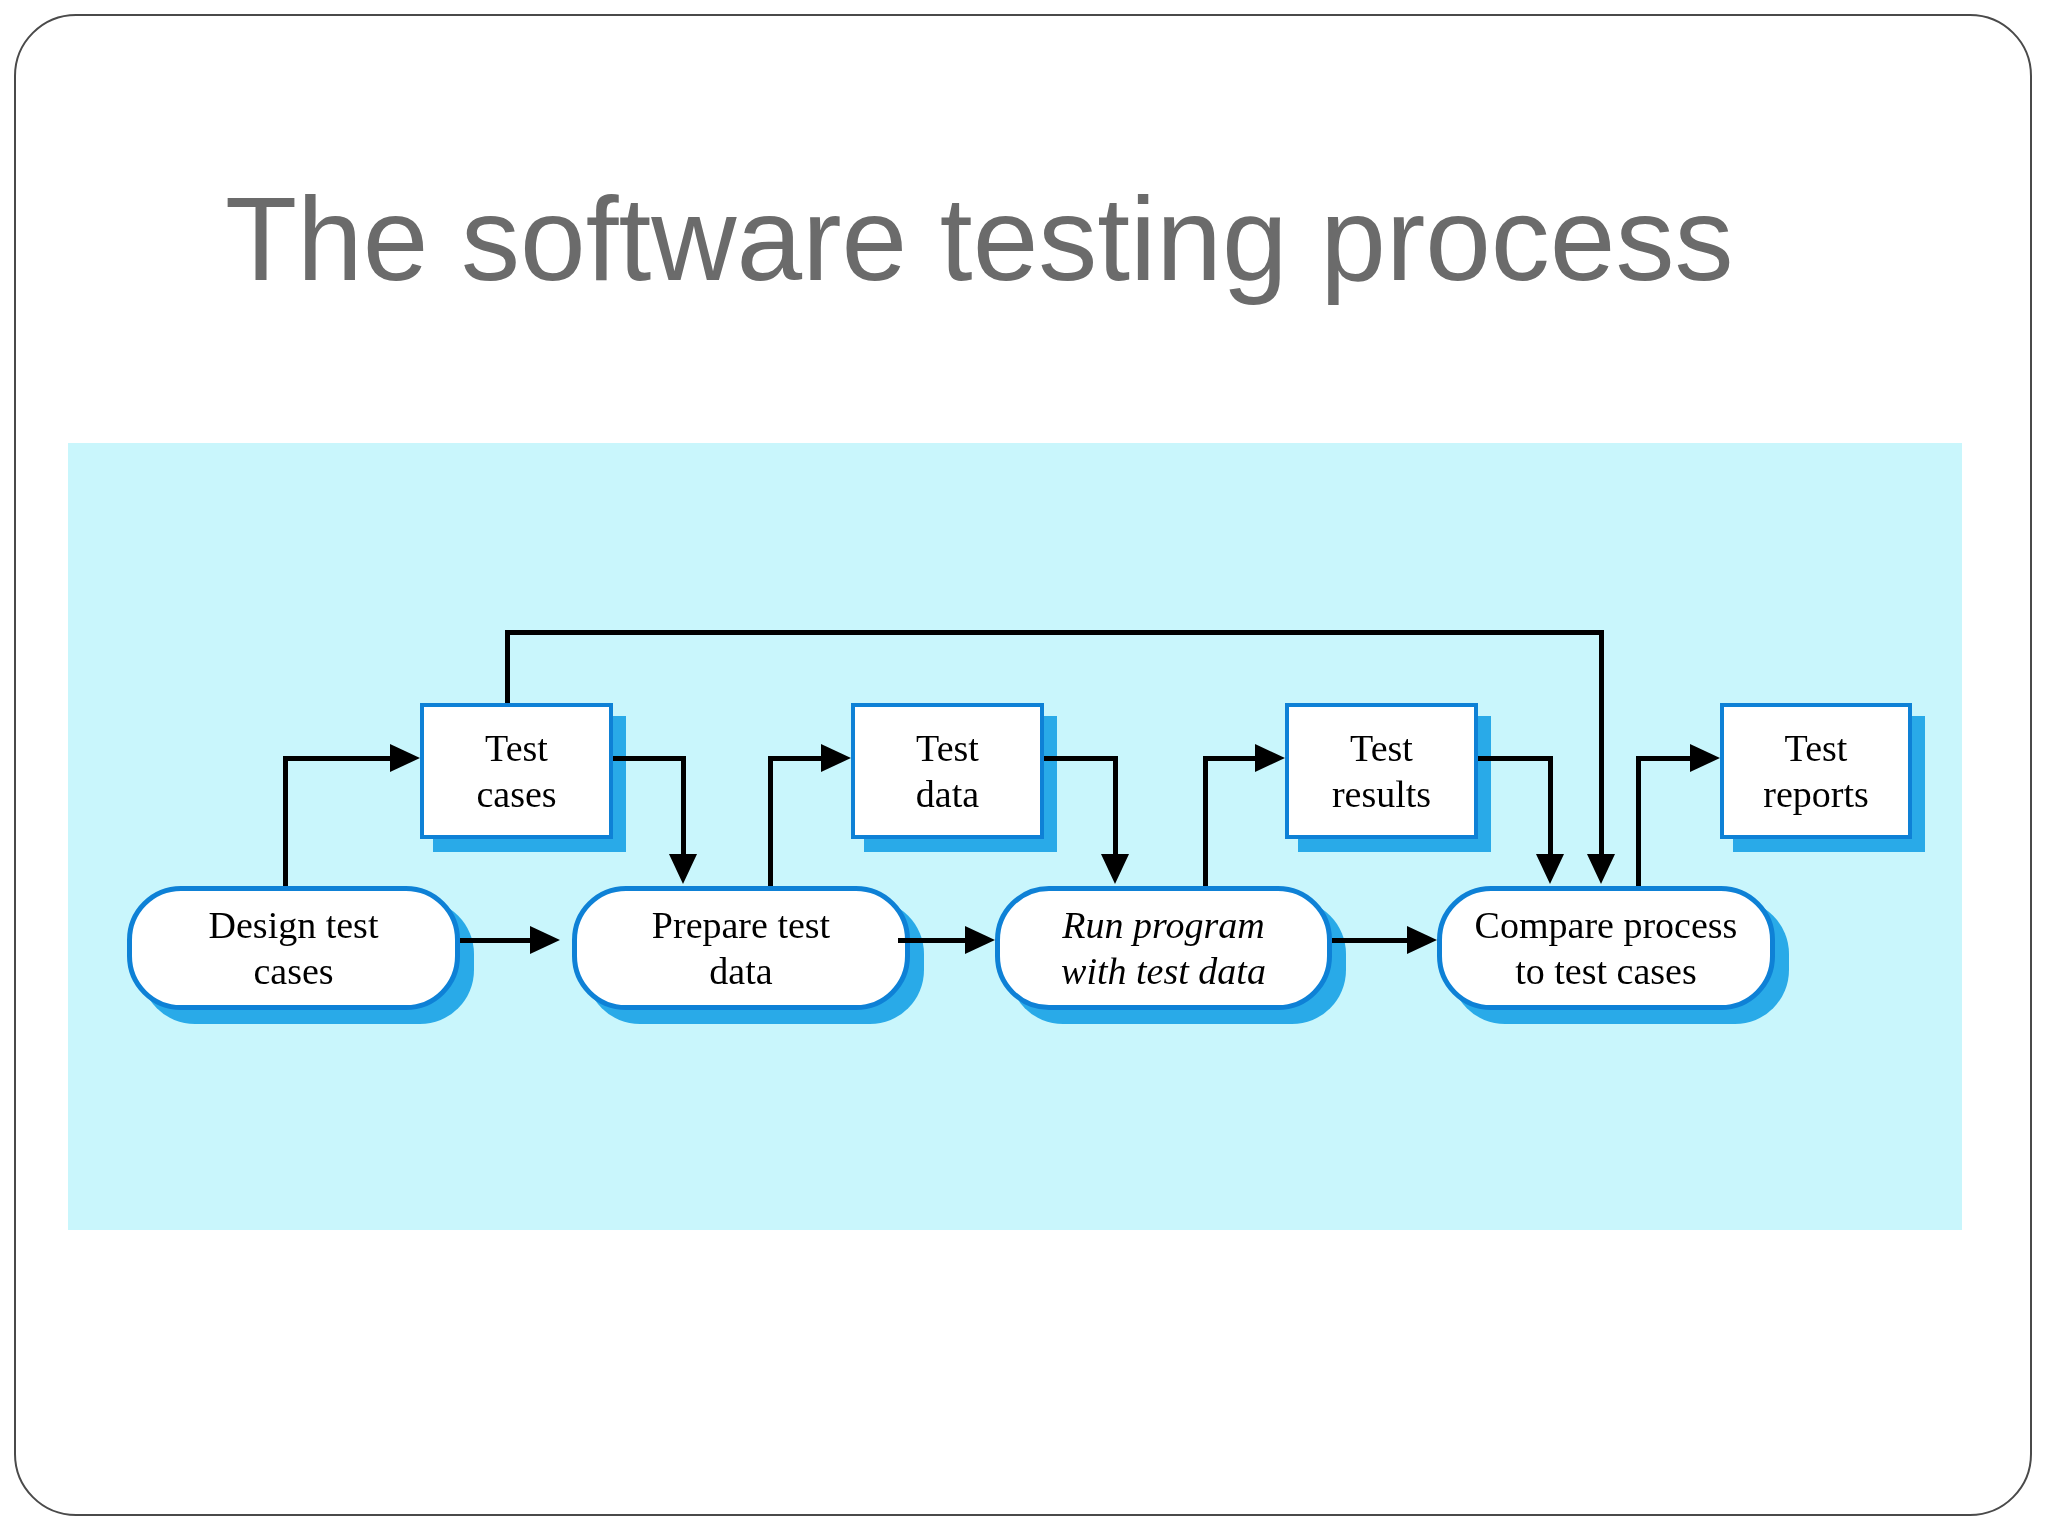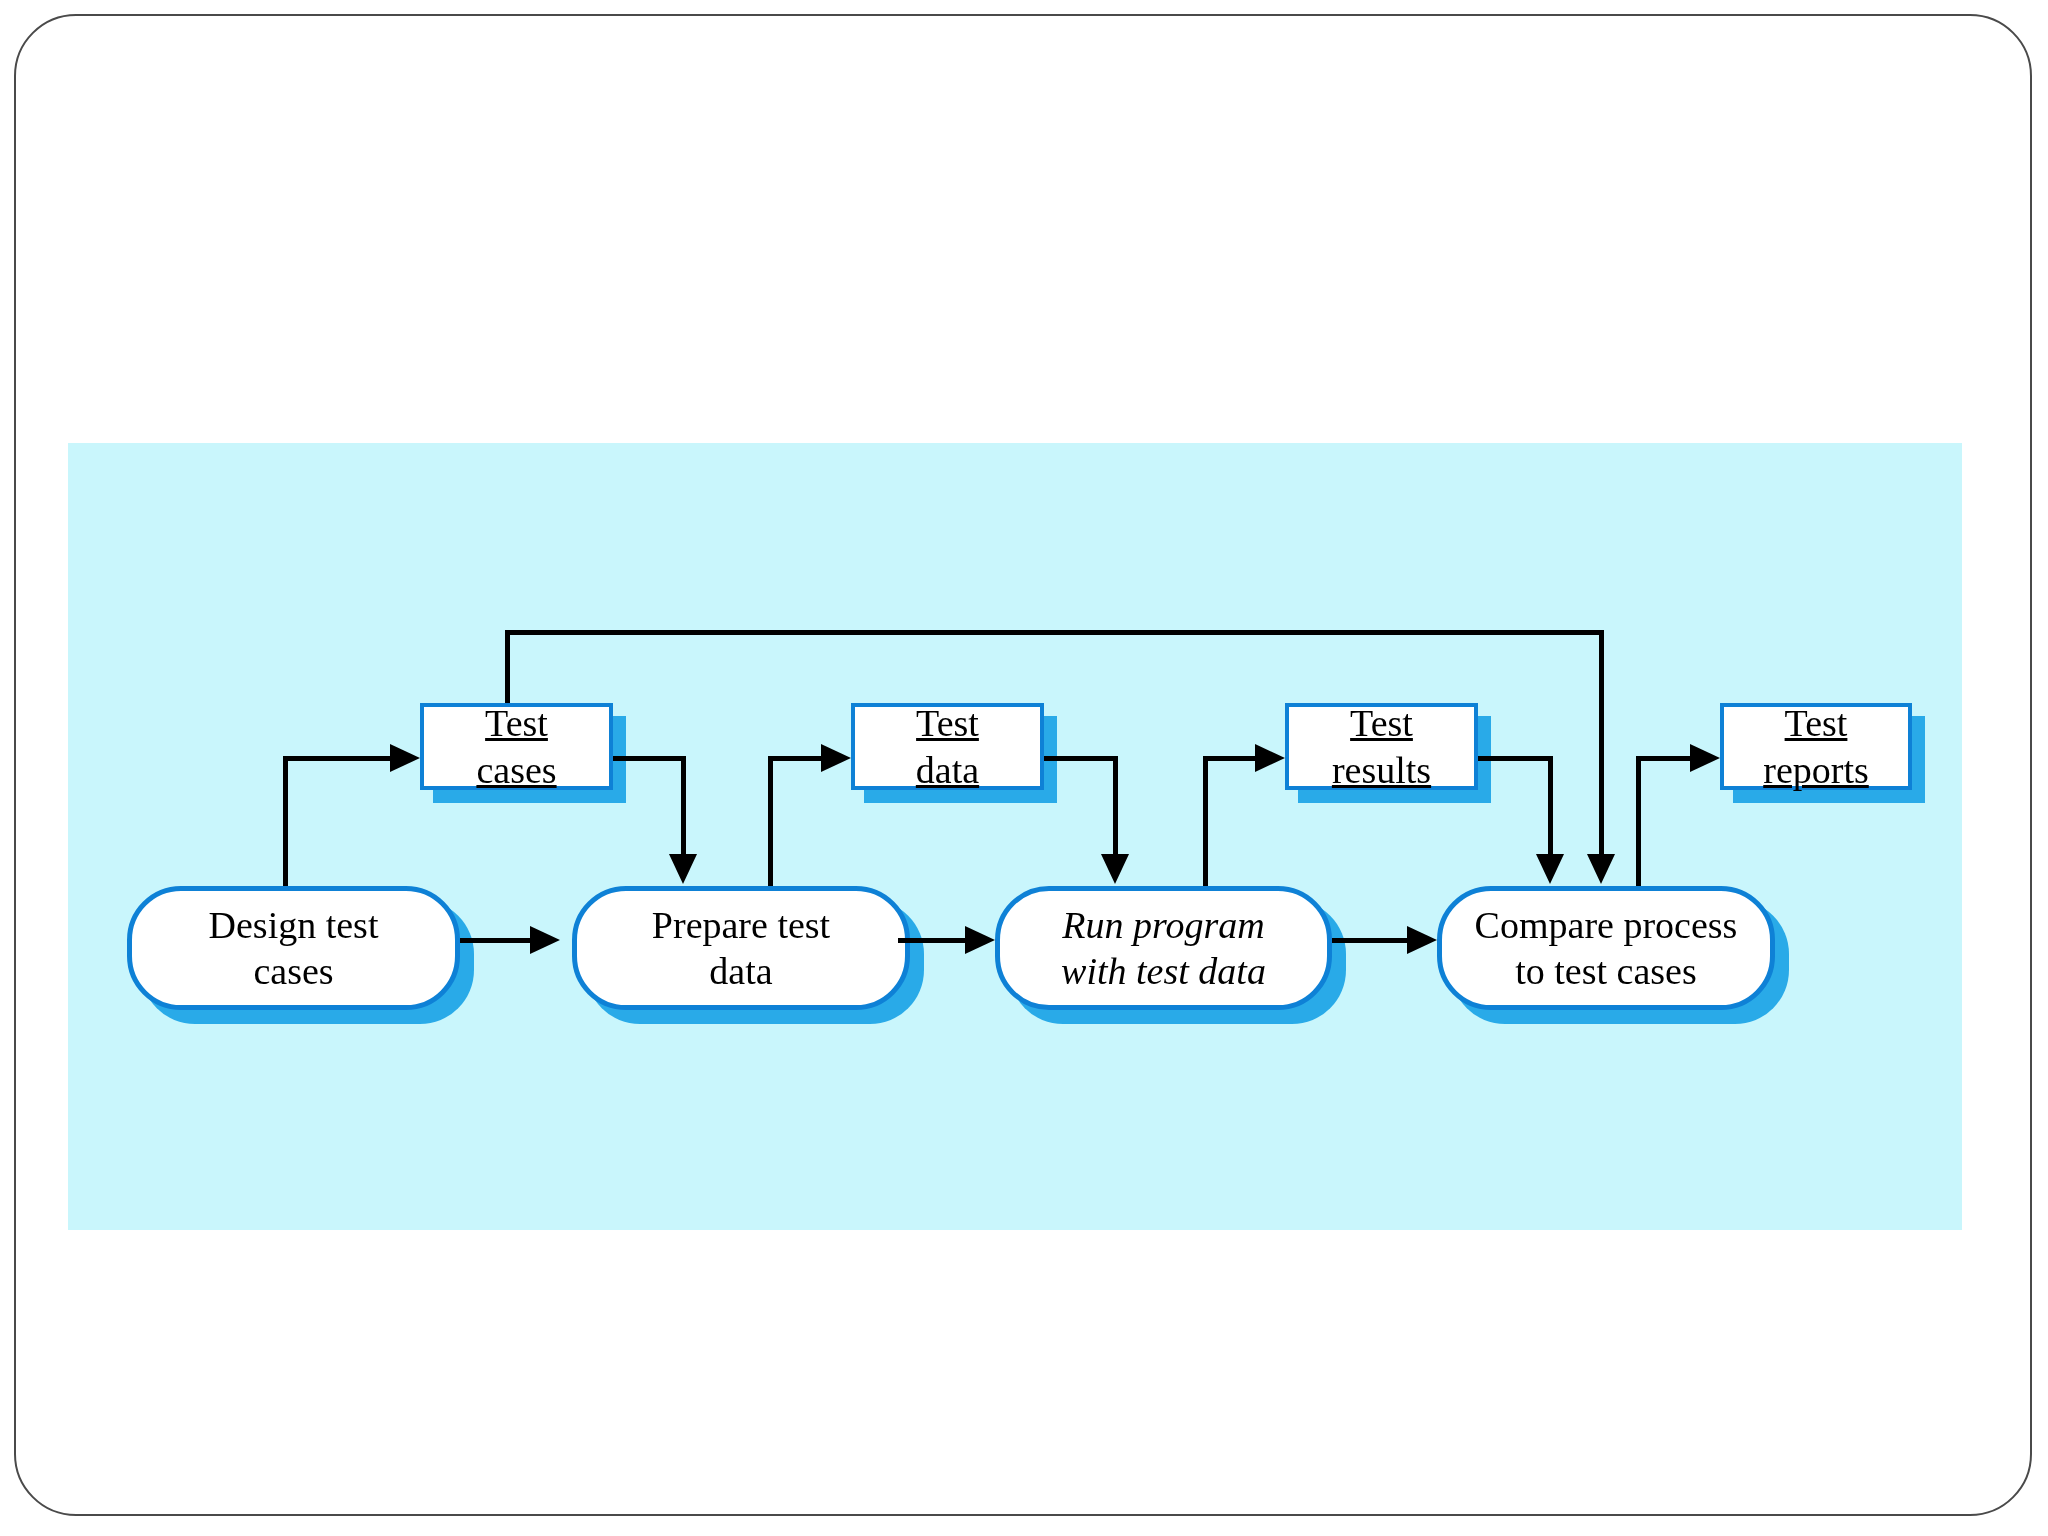--- a/index.html
+++ b/index.html
@@ -56,22 +56,21 @@
     box-shadow: 13px 13px 0 0 #29aae8;
     font-family: "Liberation Serif", serif;
     font-size: 38px;
     line-height: 1.22;
     color: #000000;
     white-space: pre-line;
   }
   .artifact {
     top: 703px;
     width: 193px;
-    height: 87px;
-    text-decoration: underline;
+    height: 136px;
   }
   .activity {
     top: 886px;
     height: 124px;
     border-width: 5px;
     border-radius: 54px;
     box-shadow: 14px 14px 0 0 #29aae8;
   }
   
   .h-line {
@@ -101,20 +100,21 @@
     border-top: 30px solid #000000;
   }
 </style>
 </head>
 <body>
 
 <div class="slide">
 
   <div class="slide-frame"></div>
 
+  <div class="slide-title">The software testing process</div>
 
   <div class="diagram-panel"></div>
 
   <div class="node artifact" style="left:420px;">Test
 cases</div>
   <div class="node artifact" style="left:851px;">Test
 data</div>
   <div class="node artifact" style="left:1285px;">Test
 results</div>
   <div class="node artifact" style="left:1720px; width:192px;">Test

